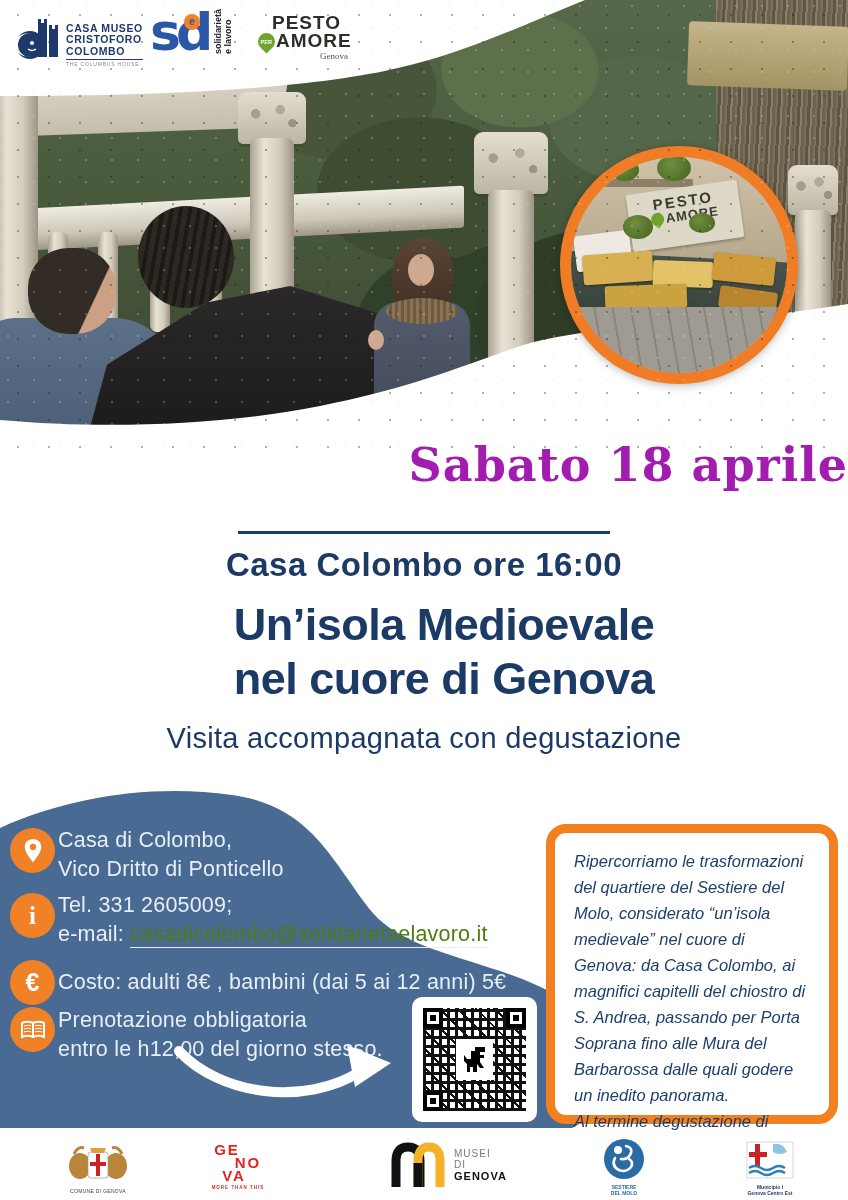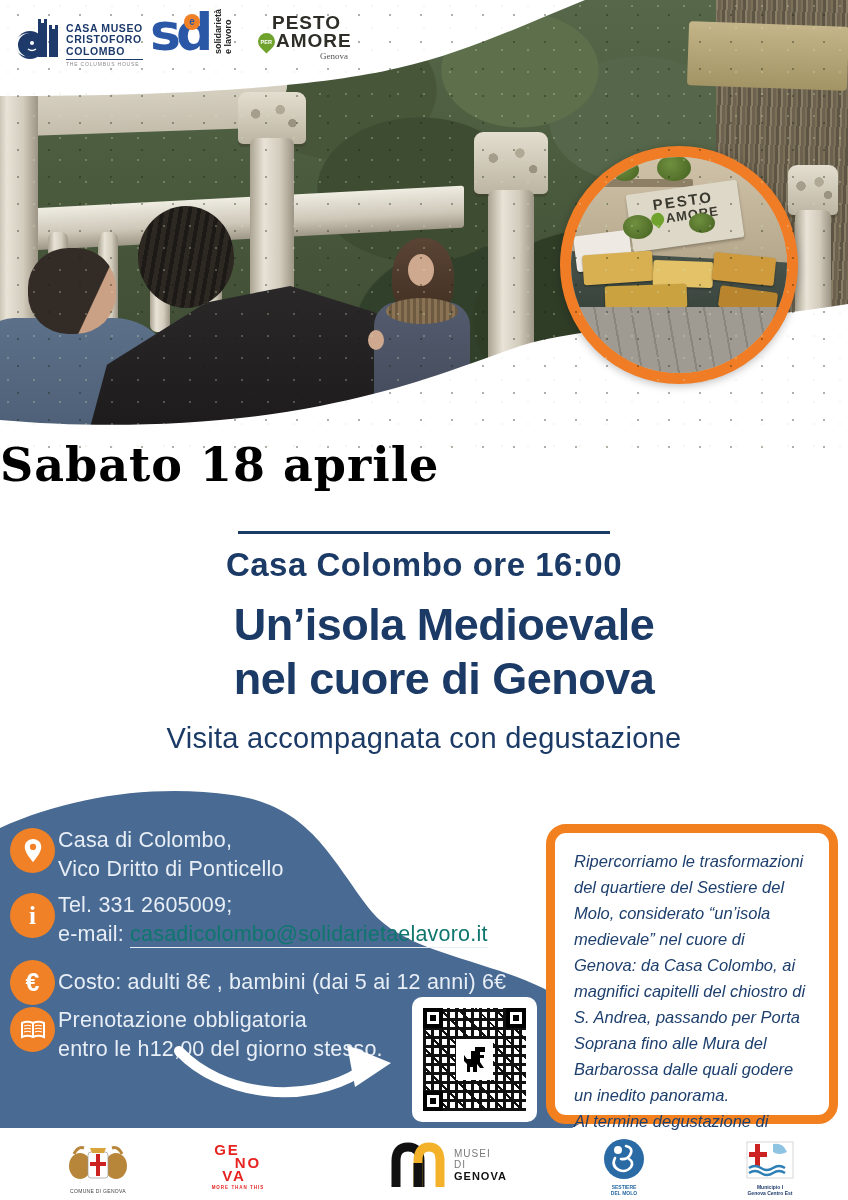--- a/index.html
+++ b/index.html
@@ -105,35 +105,35 @@
   .logo-pesto{left:258px;top:14px;width:110px;height:60px;}
   .logo-pesto .w1{font-size:19px;font-weight:bold;letter-spacing:1px;color:#2e2d27;line-height:18px;margin-left:14px;}
   .logo-pesto .row2{display:flex;align-items:center;margin-top:-2px;}
   .logo-pesto .heart{width:17px;height:17px;background:#6fa32e;border-radius:50% 50% 0 50%;transform:rotate(45deg);
     color:#fff;font-size:5.5px;font-weight:bold;display:flex;align-items:center;justify-content:center;}
   .logo-pesto .heart span{transform:rotate(-45deg);}
   .logo-pesto .w2{font-size:19px;font-weight:bold;letter-spacing:1px;color:#2e2d27;margin-left:1px;}
   .logo-pesto .city{font-size:9px;color:#555;font-family:"Liberation Serif",serif;margin-left:62px;margin-top:-1px;}
 
   
-  .date-line{left:0;right:0;top:438px;text-align:left;
-    font-family:"DejaVu Serif",serif;font-weight:bold;font-size:46px;letter-spacing:1px;color:#000000;}
+  .date-line{left:0;right:0;top:438px;text-align:right;
+    font-family:"DejaVu Serif",serif;font-weight:bold;font-size:46px;letter-spacing:1px;color:#a21caf;}
   .divider{left:238px;top:531px;width:372px;height:3px;background:#1b3a66;}
   .place-time{left:0;right:0;top:546px;text-align:center;font-size:33px;font-weight:bold;color:#1b3a66;letter-spacing:.5px;}
   .main-title{left:0;right:0;top:598px;text-align:center;font-size:45px;font-weight:bold;
     letter-spacing:-.5px;color:#1b3a66;line-height:54px;margin-left:40px;}
   .subtitle{left:0;right:0;top:722px;text-align:center;font-size:29px;color:#1b3a66;letter-spacing:.3px;}
 
   
   .blue-blob{left:0;top:780px;width:700px;height:355px;}
   .info-row{color:#e8eef6;font-size:21.5px;line-height:29px;letter-spacing:.2px;}
   .icon-circle{width:45px;height:45px;border-radius:50%;background:#f08127;
     display:flex;align-items:center;justify-content:center;color:#fff;}
   .icon-circle .glyph{font-size:25px;font-weight:bold;line-height:1;}
-  .email-link{border-bottom:1.6px solid #e8eef6;padding-bottom:1px;color:#0f766e;text-decoration:none;}
+  .email-link{border-bottom:1.6px solid #e8eef6;padding-bottom:1px;color:#4d7c0f;text-decoration:none;}
 
   .qr-box{left:412px;top:997px;width:125px;height:125px;background:#fff;border-radius:10px;
     display:flex;align-items:center;justify-content:center;}
   .qr-pattern{position:relative;width:103px;height:103px;
     background:
       repeating-linear-gradient(90deg,#111 0 3px,transparent 3px 8px),
       repeating-linear-gradient(0deg,#111 0 3px,transparent 3px 9px),
       repeating-linear-gradient(45deg,transparent 0 5px,#111 5px 7px,transparent 7px 13px);
     background-color:#fff;}
   .finder{position:absolute;width:20px;height:20px;border:4px solid #000;background:#fff;box-sizing:border-box;}
@@ -298,21 +298,21 @@
     <span class="glyph" style="font-family:'Liberation Serif',serif;">i</span>
   </div>
   <div class="abs info-row" style="left:58px;top:891px;">
     <div>Tel. 331 2605009;</div>
     <div><span>e-mail: </span><a href="#" class="email-link">casadicolombo@solidarietaelavoro.it</a></div>
   </div>
 
   <div class="abs icon-circle" style="left:10px;top:960px;">
     <span class="glyph">€</span>
   </div>
-  <div class="abs info-row" style="left:58px;top:968px;">Costo: adulti 8€ , bambini (dai 5 ai 12 anni) 6€</div>
+  <div class="abs info-row" style="left:58px;top:968px;">Costo: adulti 8€ , bambini (dai 5 ai 12 anni) 5€</div>
 
   <div class="abs icon-circle" style="left:10px;top:1007px;">
     <svg width="26" height="22" viewBox="0 0 26 22">
         <path d="M2,4 Q7.5,1.5 13,4 Q18.5,1.5 24,4 V18 Q18.5,15.5 13,18 Q7.5,15.5 2,18 Z" fill="none" stroke="#ffffff" stroke-width="2"></path>
         <line x1="13" y1="4" x2="13" y2="18" stroke="#ffffff" stroke-width="2"></line>
         <path d="M4,7 Q8,5.5 11,7 M4,10 Q8,8.5 11,10 M4,13 Q8,11.5 11,13 M15,7 Q18,5.5 22,7 M15,10 Q18,8.5 22,10 M15,13 Q18,11.5 22,13" stroke="#ffffff" stroke-width="1.1" fill="none"></path>
       </svg>
   </div>
   <div class="abs info-row" style="left:58px;top:1006px;">
     <div>Prenotazione obbligatoria</div>

